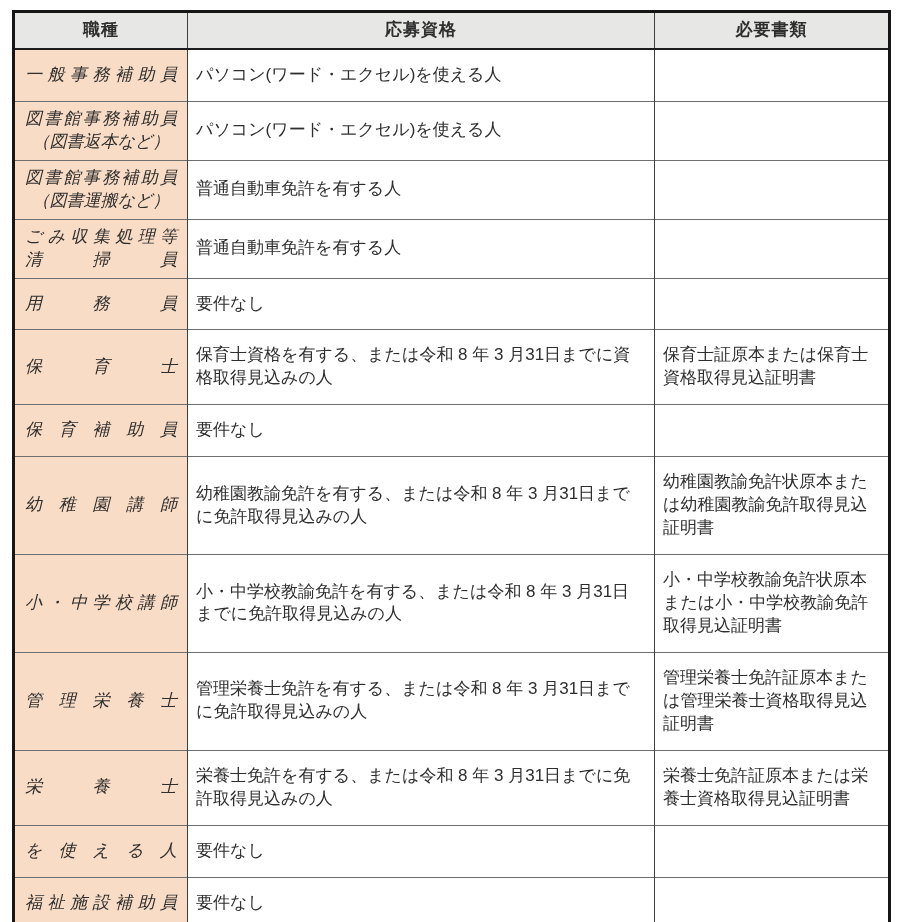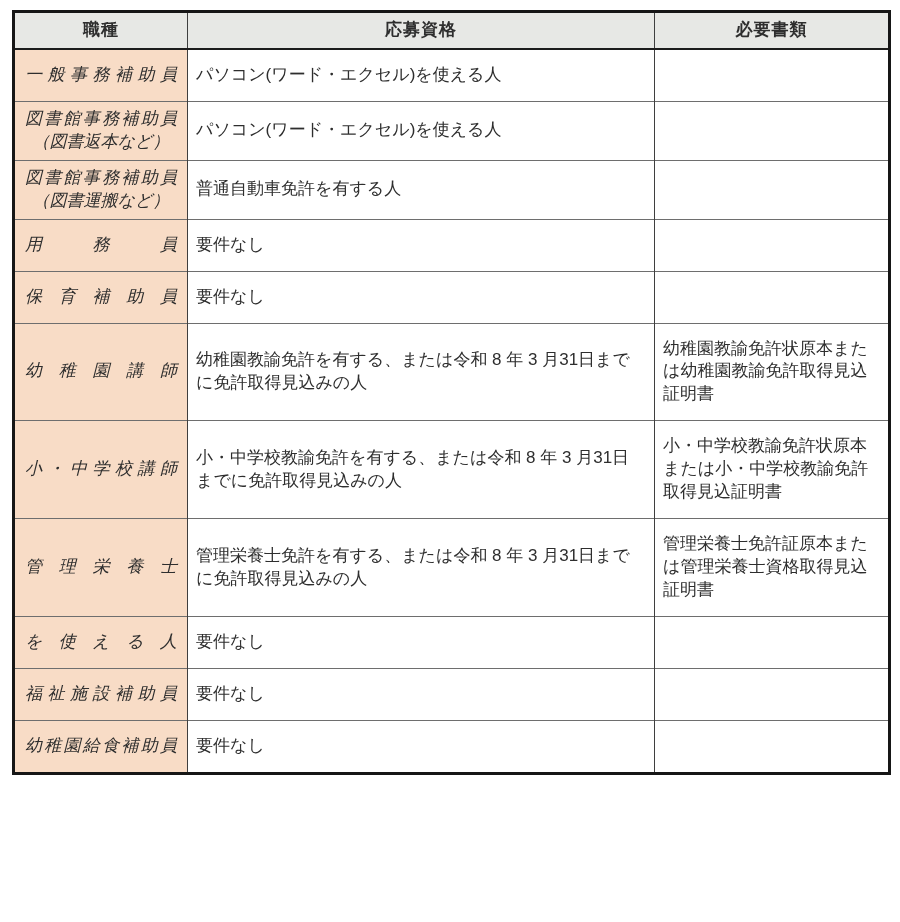--- a/index.html
+++ b/index.html
@@ -112,26 +112,41 @@
           <td class="doc"></td>
         </tr>
         <tr>
           <td class="job">
             <div class="jline just">図書館事務補助員</div>
             <div class="jline center">（図書運搬など）</div>
           </td>
           <td class="qual">普通自動車免許を有する人</td>
           <td class="doc"></td>
         </tr>
+        <tr>
+          <td class="job">
+            <div class="jline just">ごみ収集処理等</div>
+            <div class="jline just">清掃員</div>
+          </td>
+          <td class="qual">普通自動車免許を有する人</td>
+          <td class="doc"></td>
+        </tr>
         <tr class="single">
           <td class="job">
             <div class="jline just">用務員</div>
           </td>
           <td class="qual">要件なし</td>
           <td class="doc"></td>
+        </tr>
+        <tr>
+          <td class="job">
+            <div class="jline just">保育士</div>
+          </td>
+          <td class="qual">保育士資格を有する、または令和 8 年 3 月31日までに資格取得見込みの人</td>
+          <td class="doc">保育士証原本または保育士資格取得見込証明書</td>
         </tr>
         <tr class="single">
           <td class="job">
             <div class="jline just">保育補助員</div>
           </td>
           <td class="qual">要件なし</td>
           <td class="doc"></td>
         </tr>
         <tr>
           <td class="job">
@@ -146,20 +161,27 @@
           </td>
           <td class="qual">小・中学校教諭免許を有する、または令和 8 年 3 月31日までに免許取得見込みの人</td>
           <td class="doc">小・中学校教諭免許状原本または小・中学校教諭免許取得見込証明書</td>
         </tr>
         <tr>
           <td class="job">
             <div class="jline just">管理栄養士</div>
           </td>
           <td class="qual">管理栄養士免許を有する、または令和 8 年 3 月31日までに免許取得見込みの人</td>
           <td class="doc">管理栄養士免許証原本または管理栄養士資格取得見込証明書</td>
+        </tr>
+        <tr>
+          <td class="job">
+            <div class="jline just">栄養士</div>
+          </td>
+          <td class="qual">栄養士免許を有する、または令和 8 年 3 月31日までに免許取得見込みの人</td>
+          <td class="doc">栄養士免許証原本または栄養士資格取得見込証明書</td>
         </tr>
         <tr class="single">
           <td class="job">
             <div class="jline just">を使える人</div>
           </td>
           <td class="qual">要件なし</td>
           <td class="doc"></td>
         </tr>
         <tr class="single">
           <td class="job">

